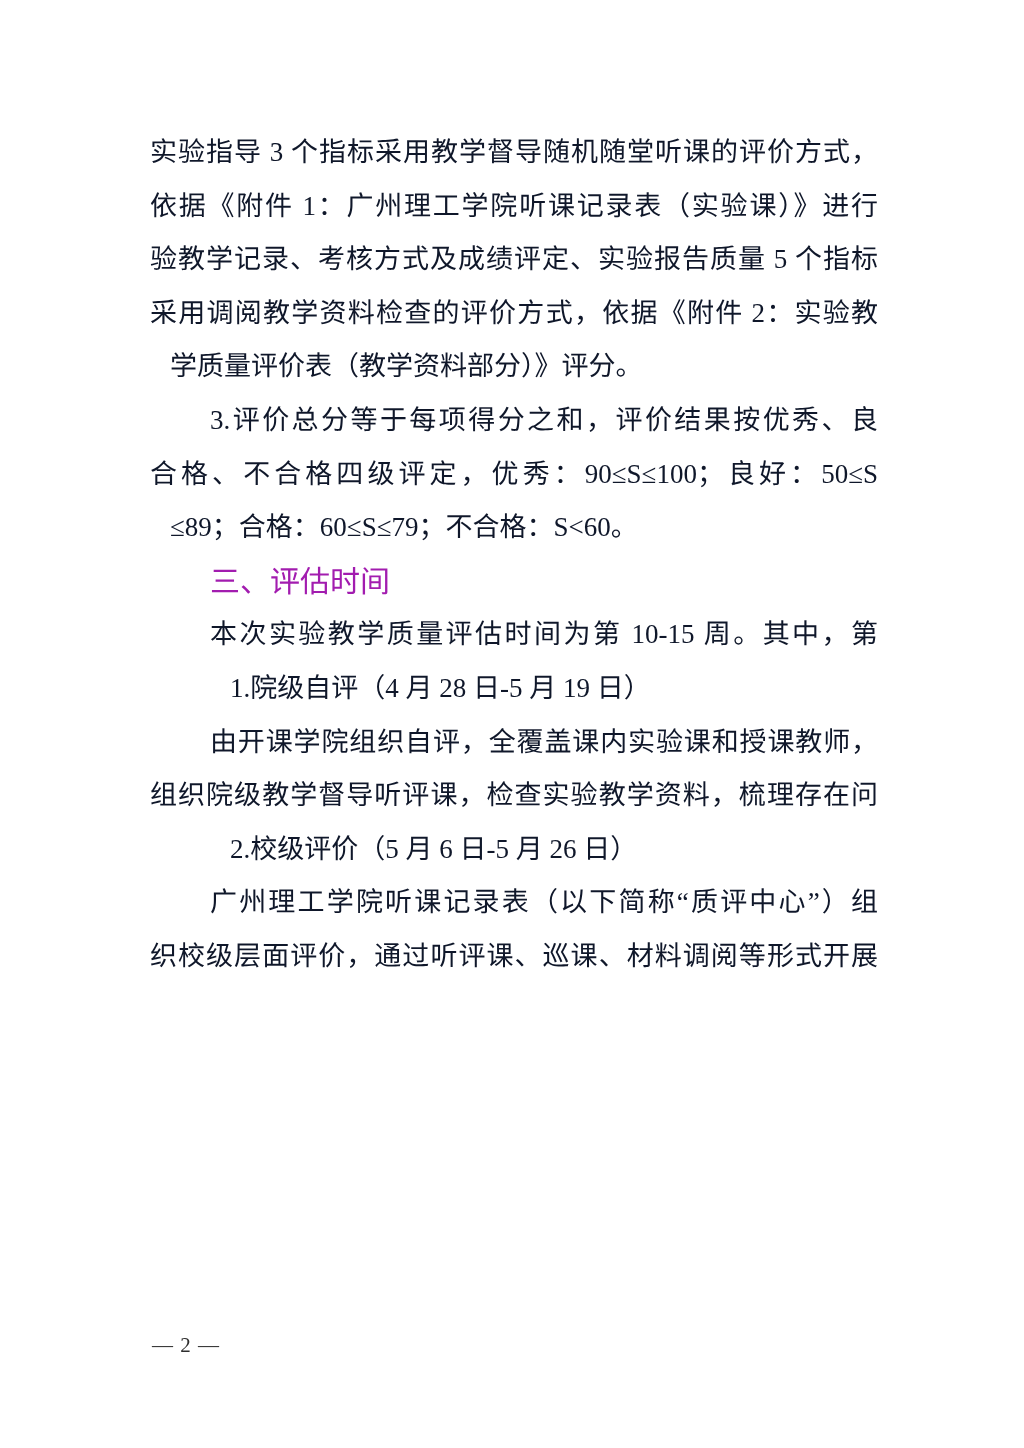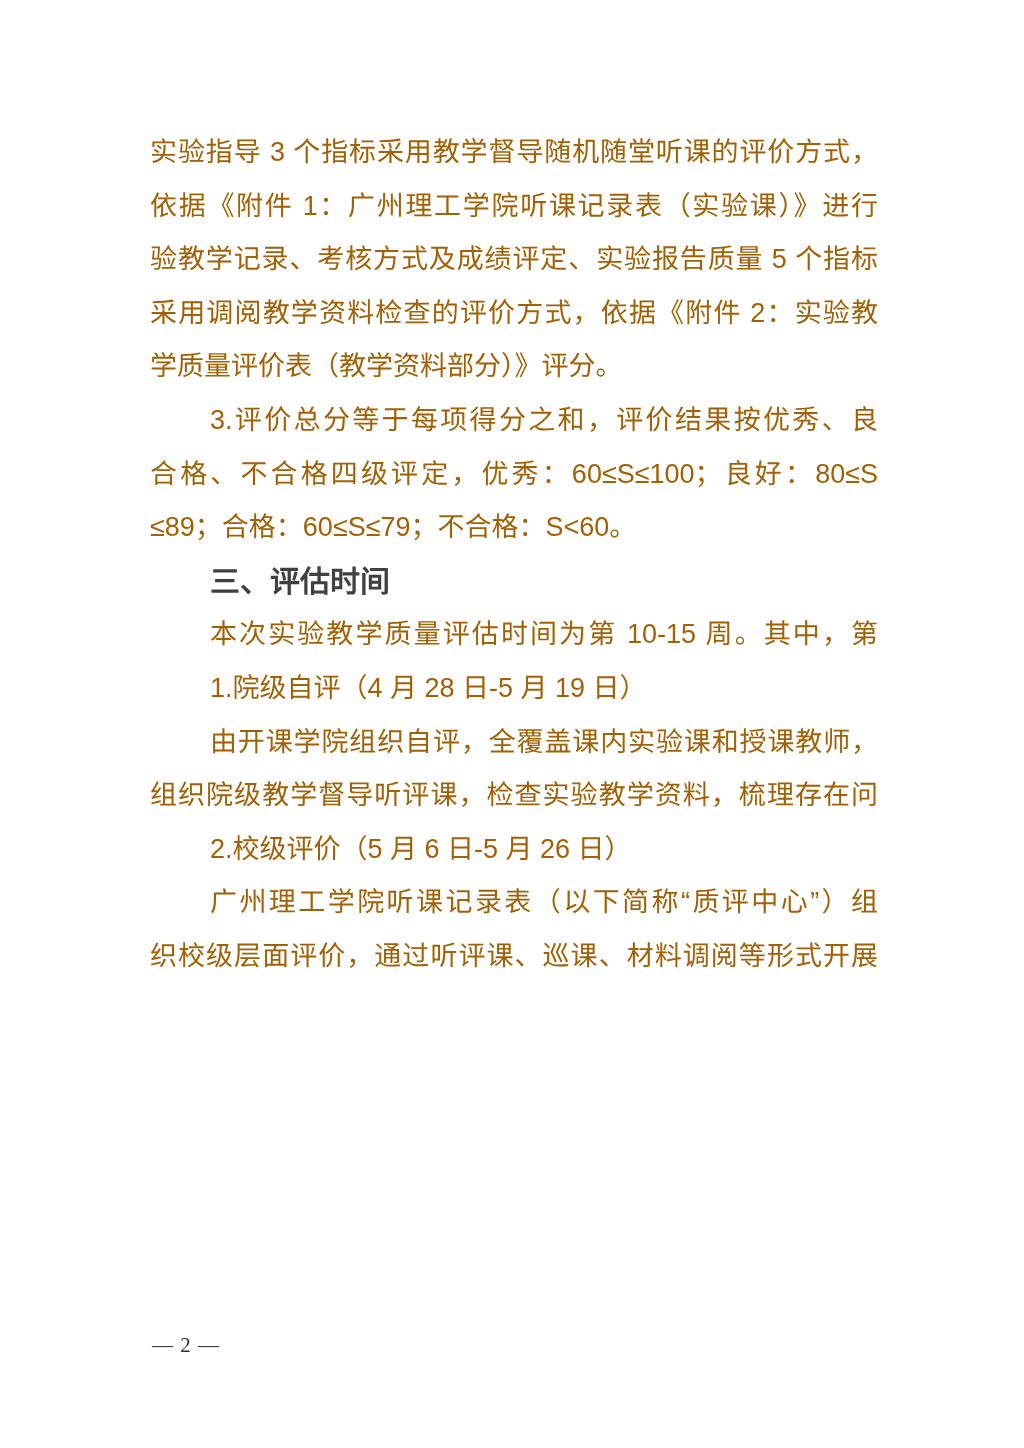--- a/index.html
+++ b/index.html
@@ -24,39 +24,40 @@
   .text-block {
     position: absolute;
     left: 150px;
     top: 126px;
     width: 728px;
   }
   .line {
     height: 53.6px;
     line-height: 53.6px;
     font-size: 27px;
-    color: #a16207;
-    font-family: Liberation Sans, sans-serif;
+    color: #0f172a;
+    font-family: Liberation Serif, serif;
     text-align: justify;
     text-align-last: justify;
     white-space: pre-wrap;
     overflow: hidden;
   }
   .line.end {
     text-align: left;
     text-align-last: left;
+    margin-left: 20px;
   }
   .line.indent {
     text-indent: 60px;
   }
   .line.heading {
     font-family: "Liberation Sans", "DejaVu Sans", sans-serif;
-    font-weight: 700;
+    font-weight: 400;
     font-size: 30px;
-    color: #404040;
+    color: #a21caf;
     text-align: left;
     text-align-last: left;
   }
   .footer {
     position: absolute;
     left: 152px;
     top: 1330px;
     height: 30px;
     line-height: 30px;
     font-size: 21px;
@@ -69,21 +70,21 @@
 <body>
 
 <div class="page">
   <div class="text-block">
     <div class="line">实验指导 3 个指标采用教学督导随机随堂听课的评价方式，</div>
     <div class="line">依据《附件 1：广州理工学院听课记录表（实验课）》进行</div>
     <div class="line">验教学记录、考核方式及成绩评定、实验报告质量 5 个指标</div>
     <div class="line">采用调阅教学资料检查的评价方式，依据《附件 2：实验教</div>
     <div class="line end">学质量评价表（教学资料部分）》评分。</div>
     <div class="line indent">3.评价总分等于每项得分之和，评价结果按优秀、良好、</div>
-    <div class="line">合格、不合格四级评定，优秀：60≤S≤100；良好：80≤S</div>
+    <div class="line">合格、不合格四级评定，优秀：90≤S≤100；良好：50≤S</div>
     <div class="line end">≤89；合格：60≤S≤79；不合格：S&lt;60。</div>
     <div class="line heading indent">三、评估时间</div>
     <div class="line indent">本次实验教学质量评估时间为第 10-15 周。其中，第</div>
     <div class="line end indent">1.院级自评（4 月 28 日-5 月 19 日）</div>
     <div class="line indent">由开课学院组织自评，全覆盖课内实验课和授课教师，</div>
     <div class="line">组织院级教学督导听评课，检查实验教学资料，梳理存在问</div>
     <div class="line end indent">2.校级评价（5 月 6 日-5 月 26 日）</div>
     <div class="line indent">广州理工学院听课记录表（以下简称“质评中心”）组</div>
     <div class="line">织校级层面评价，通过听评课、巡课、材料调阅等形式开展</div>
   </div>

